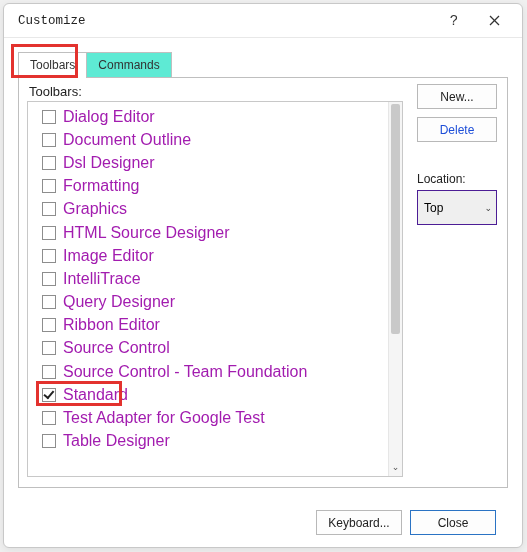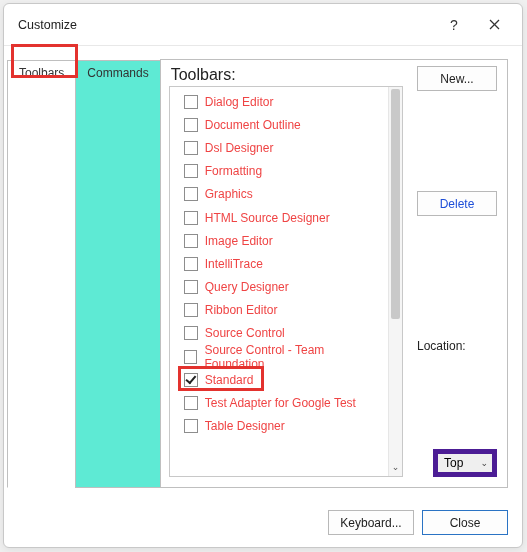--- a/index.html
+++ b/index.html
@@ -18,45 +18,46 @@
       background: #ffffff;
       border: 1px solid #c8c8c8;
       border-radius: 6px;
       display: flex;
       flex-direction: column;
       box-shadow: 0 2px 8px rgba(0,0,0,0.08);
     }
     .titlebar {
       display: flex;
       align-items: center;
-      height: 42px;
+      height: 34px;
       padding: 0 8px 0 14px;
       border-bottom: 1px solid #e8e8e8;
+      font-family: Liberation Mono, monospace;
     }
     .titlebar .title {
       flex: 1;
       font-size: 12.5px;
       color: #222;
     }
     .titlebar .help, .titlebar .close {
       width: 40px;
       height: 28px;
       display: flex;
       align-items: center;
       justify-content: center;
       color: #333;
       font-size: 14px;
       cursor: pointer;
     }
     .titlebar .close svg { stroke: #333; }
     .client {
       flex: 1;
       display: flex;
-      flex-direction: row;
-      padding: 14px 14px 12px 3px;
+      flex-direction: column;
+      padding: 14px 14px 12px 14px;
     }
     .tabs {
       display: flex;
       position: relative;
       z-index: 2;
     }
     .tab {
       border: 1px solid #bfbfbf;
       padding: 5px 11px;
       font-size: 12px;
@@ -82,22 +83,22 @@
     .tab-panel {
       border: 1px solid #bfbfbf;
       flex: 1;
       margin-top: -1px;
       padding: 6px 10px 10px 8px;
       display: flex;
       gap: 14px;
       background: #ffffff;
     }
     .left-col { flex: 1; display: flex; flex-direction: column; }
-    .right-col { width: 80px; display: flex; flex-direction: column; justify-content: space-between; }
-    .list-label { font-size: 16px; color: #222; margin-bottom: 2px; padding-left: 2px; }
+    .right-col { width: 80px; display: flex; flex-direction: column; }
+    .list-label { font-size: 13px; color: #222; margin-bottom: 2px; padding-left: 2px; }
     .listbox {
       flex: 1;
       border: 1px solid #c8c8c8;
       position: relative;
       overflow: hidden;
     }
     .list-items {
       position: absolute;
       top: 0; left: 0; right: 14px; bottom: 0;
       overflow: hidden;
@@ -138,54 +139,53 @@
       background: #fff;
       display: flex; align-items: center; justify-content: center;
     }
     .chk.checked::after {
       content: "";
       width: 8px; height: 4px;
       border-left: 2px solid #222;
       border-bottom: 2px solid #222;
       transform: rotate(-50deg) translate(1px,-1px);
     }
-    .item-label { color: #ef4444; font-size: 12px; }
+    .item-label { color: #a21caf; font-size: 16px; }
     .highlight-item {
       position: absolute;
       border: 3px solid #e3322e;
       pointer-events: none;
     }
     .btn {
       border: 1px solid #b8b8b8;
       background: #fdfdfd;
       font-size: 12px;
       color: #222;
       height: 25px;
       cursor: pointer;
       margin-bottom: 8px;
     }
     .btn:disabled { color: #1d4ed8; cursor: default; }
     .loc-label { margin-top: 22px; margin-bottom: 4px; color: #222; }
     .select {
-      border: 5px solid #4c1d95;
-      height: 28px;
+      border: 1px solid #4c1d95;
+      height: 35px;
       display: flex; align-items: center;
       padding: 0 4px 0 6px;
       justify-content: space-between;
       font-size: 12px;
       cursor: pointer;
       background: #efefef;
-      margin-left: 16px;
     }
     .select .caret { font-size: 9px; color: #444; }
     .footer {
       display: flex;
       justify-content: flex-end;
       gap: 8px;
-      padding: 10px 14px 12px 14px;
+      padding: 10px 26px 12px 14px;
     }
     .footer .btn { width: 86px; margin-bottom: 0; }
     .footer .btn.primary { border: 1px solid #2a73c4; }
   </style>
 </head>
 <body>
 
 <div class="dialog">
   <div class="titlebar">
     <div class="title">Customize</div>

